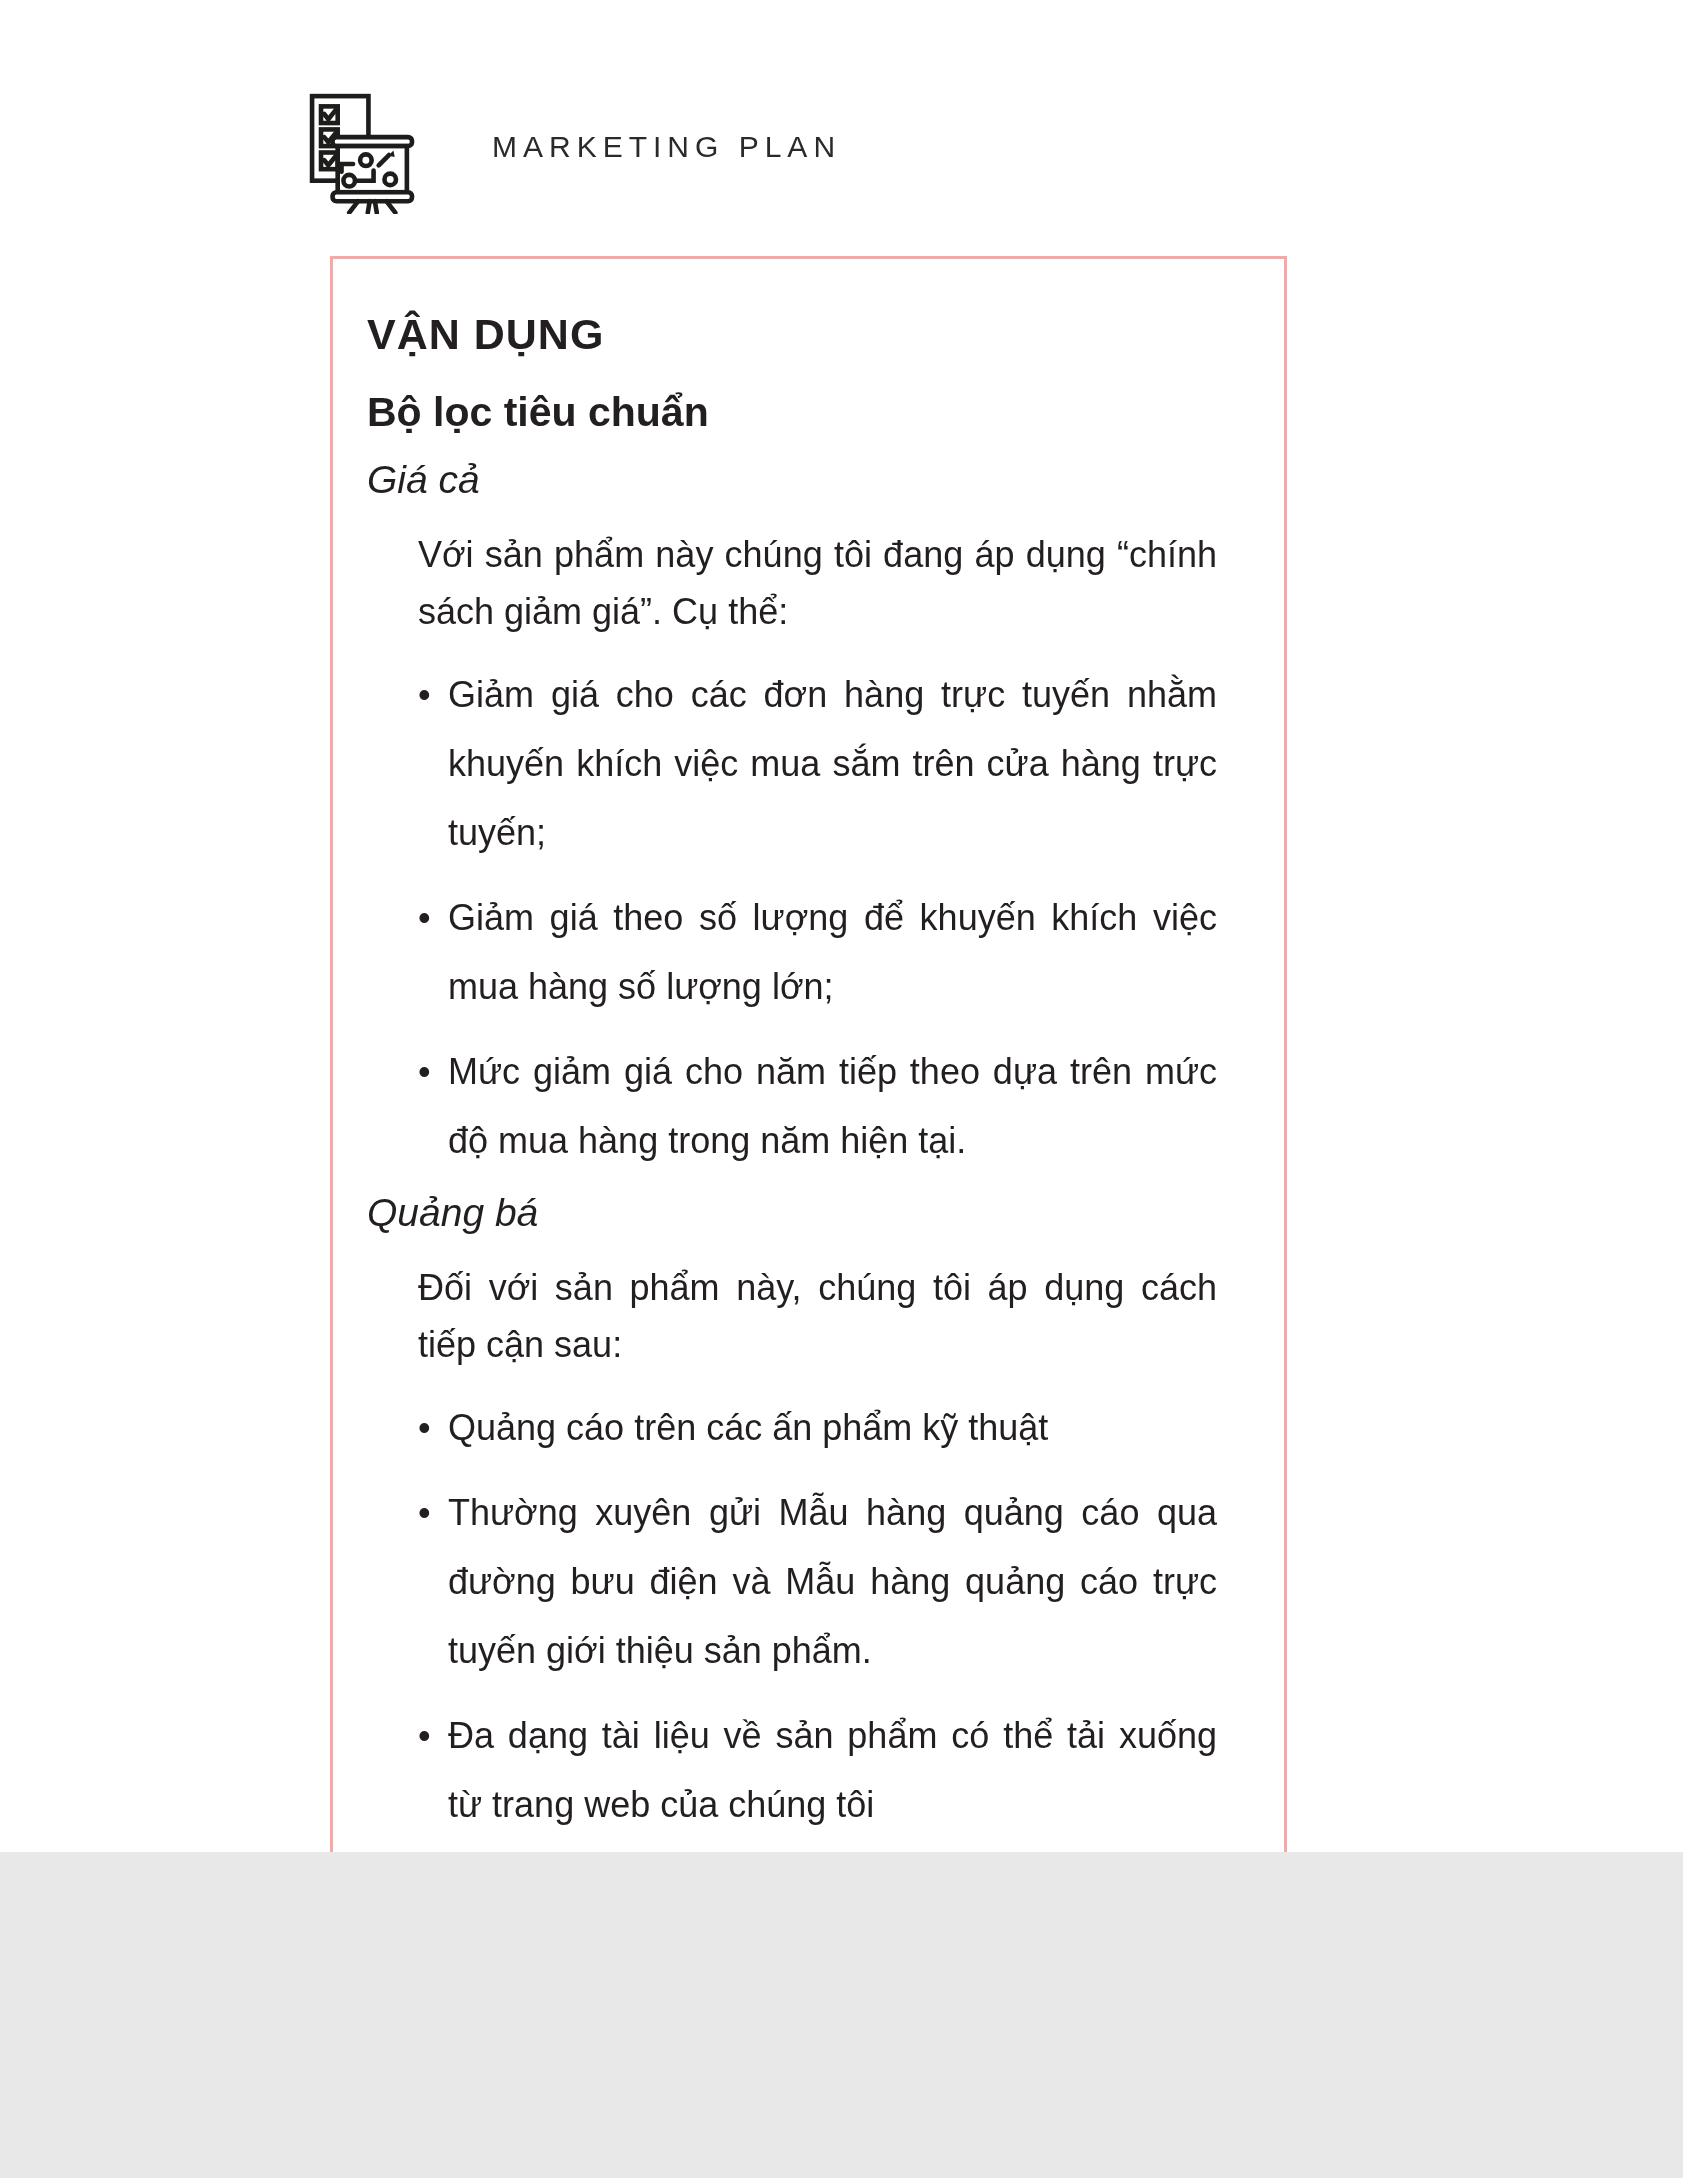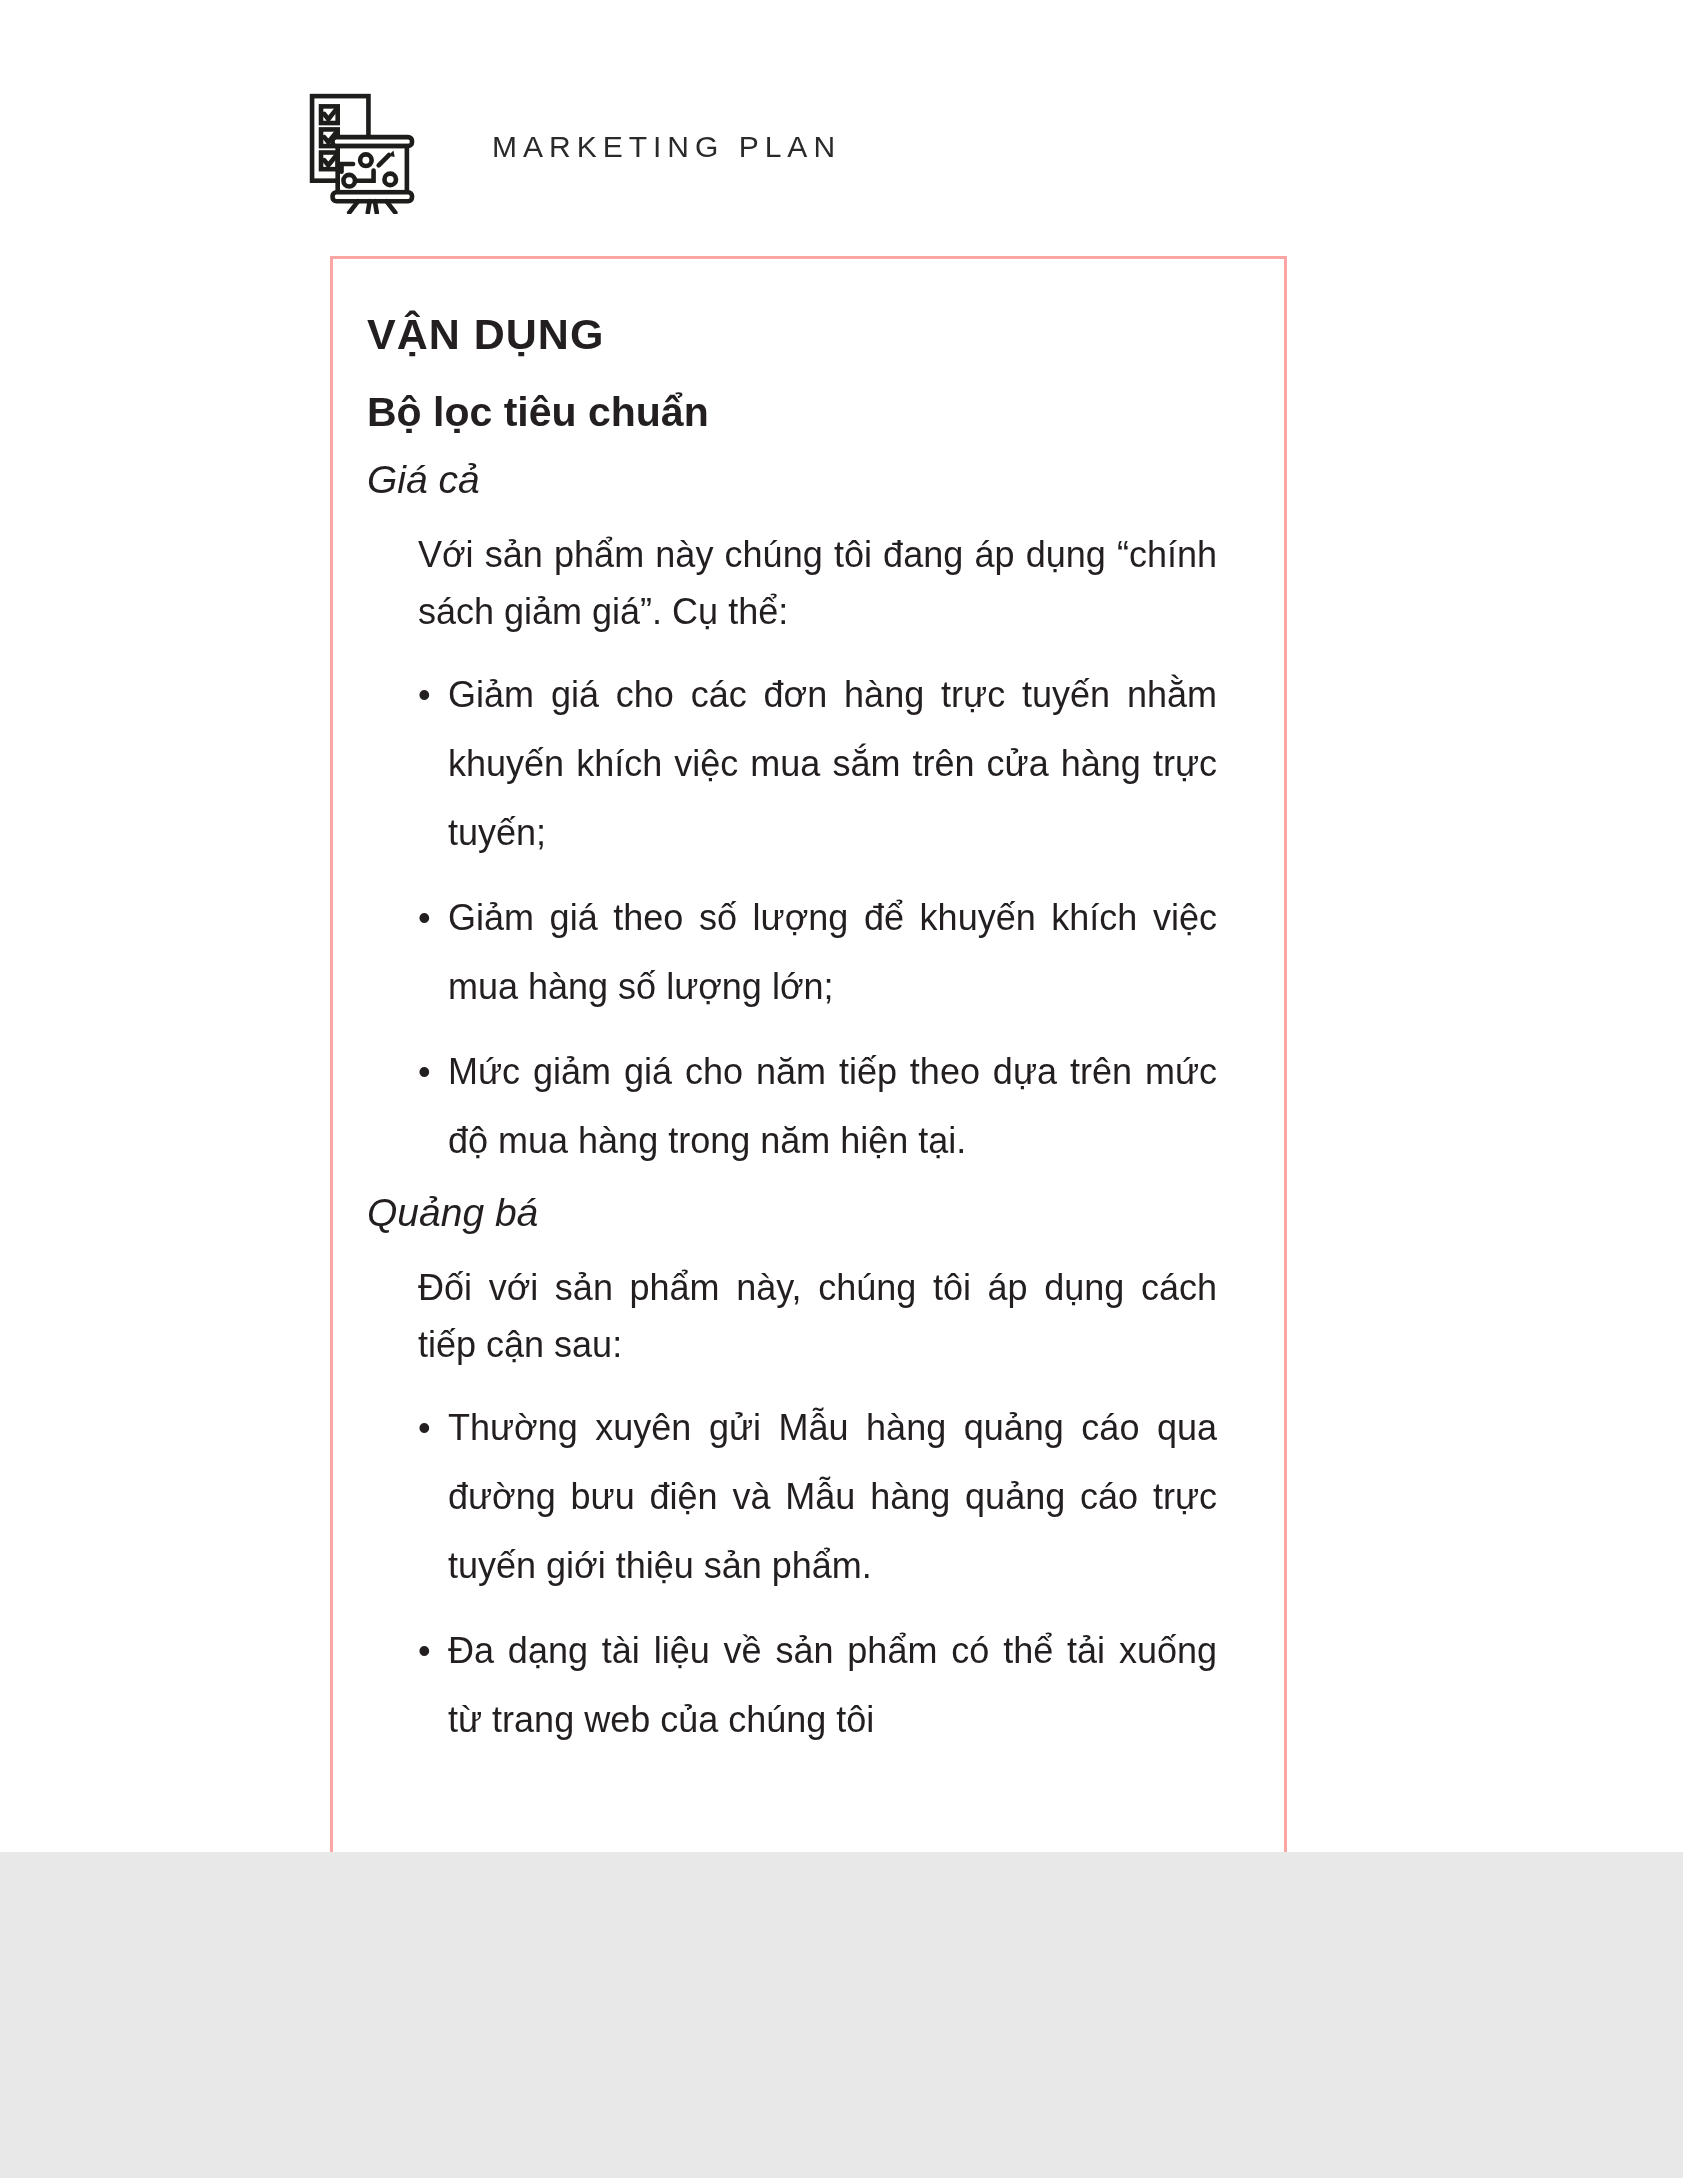--- a/index.html
+++ b/index.html
@@ -128,20 +128,21 @@
     <p class="para">Với sản phẩm này chúng tôi đang áp dụng “chính sách giảm giá”. Cụ thể:</p>
     <ul class="bullets">
       <li>Giảm giá cho các đơn hàng trực tuyến nhằm khuyến khích việc mua sắm trên cửa hàng trực tuyến;</li>
       <li>Giảm giá theo số lượng để khuyến khích việc mua hàng số lượng lớn;</li>
       <li>Mức giảm giá cho năm tiếp theo dựa trên mức độ mua hàng trong năm hiện tại.</li>
     </ul>
 
     <h3 class="subheading">Quảng bá</h3>
     <p class="para">Đối với sản phẩm này, chúng tôi áp dụng cách tiếp cận sau:</p>
     <ul class="bullets">
+      <li>Quảng cáo trên các ấn phẩm kỹ thuật</li>
       <li>Thường xuyên gửi Mẫu hàng quảng cáo qua đường bưu điện và Mẫu hàng quảng cáo trực tuyến giới thiệu sản phẩm.</li>
       <li>Đa dạng tài liệu về sản phẩm có thể tải xuống từ trang web của chúng tôi</li>
     </ul>
   </div>
 
   <div class="page-number">
     <span>18</span><span class="sep">|</span>
   </div>
   <div class="footer-rule"></div>
 

